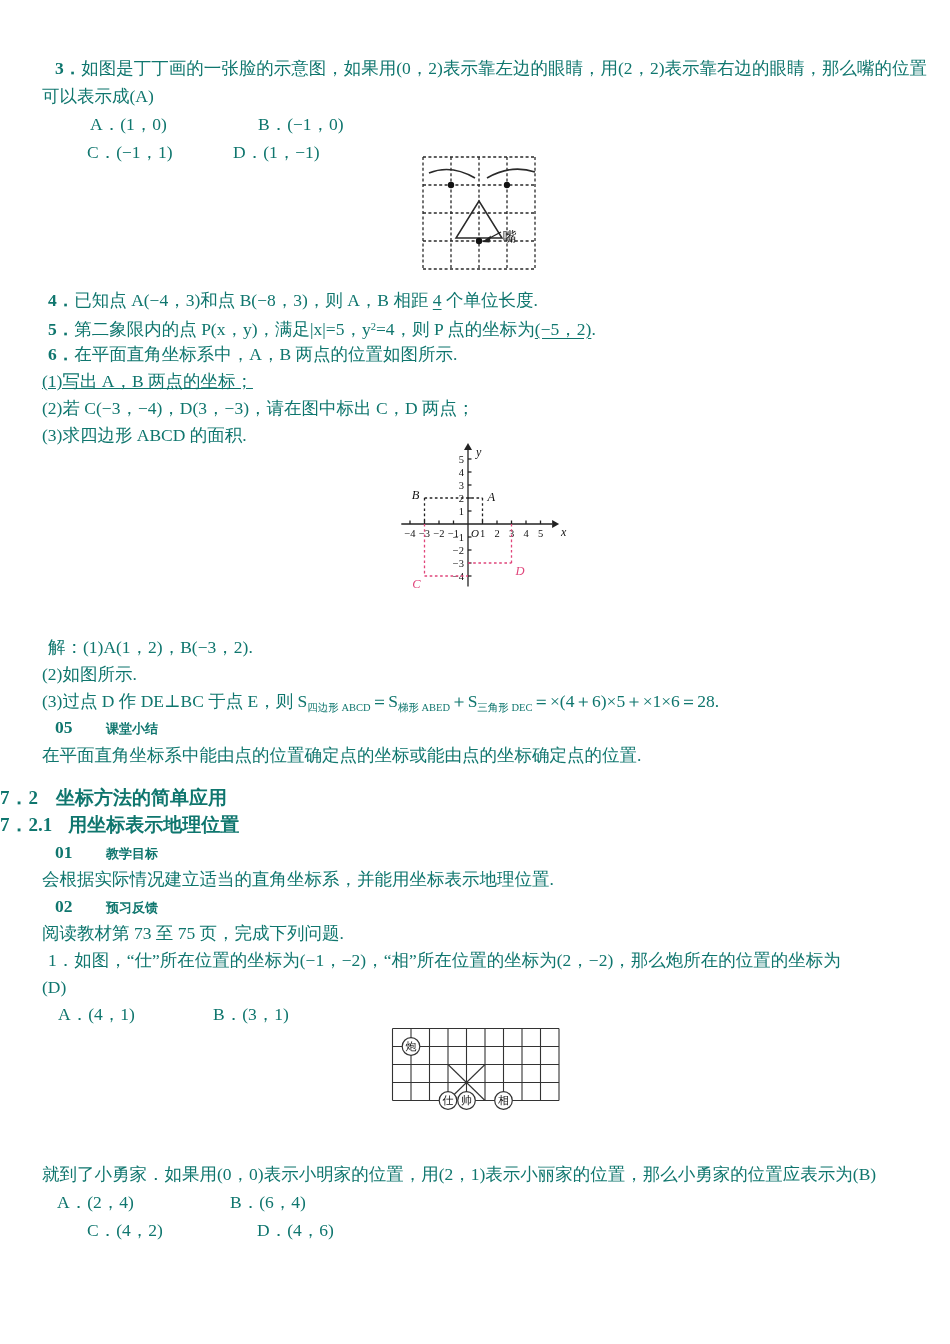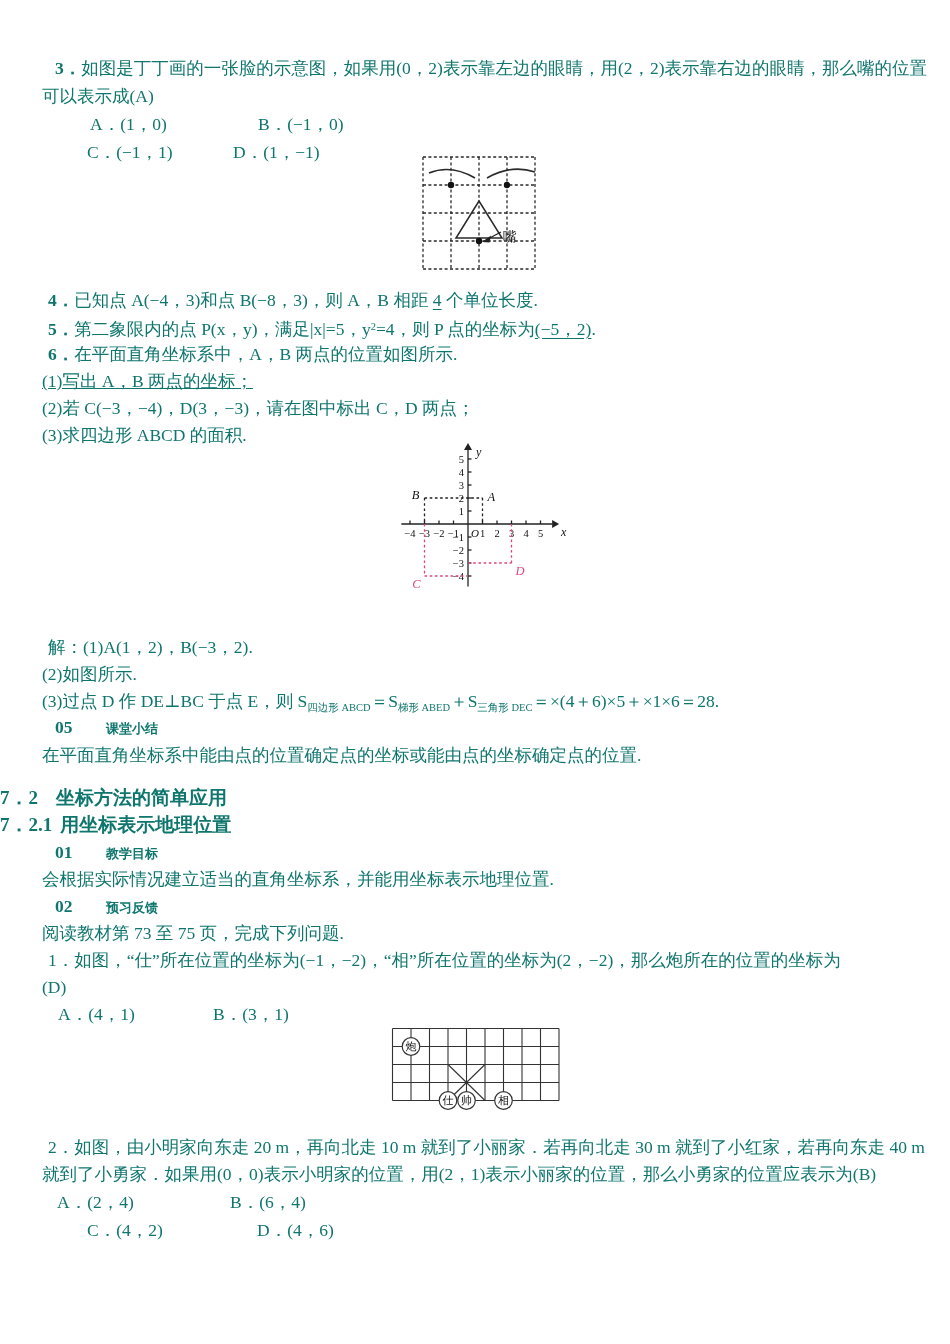--- a/index.html
+++ b/index.html
@@ -139,21 +139,21 @@
 
   <div class="line" style="top:716px;left:55px;">
     <span class="b headnum">05</span><span class="b sans headtitle">课堂小结</span>
   </div>
   <div class="line" style="top:744px;left:42px;">在平面直角坐标系中能由点的位置确定点的坐标或能由点的坐标确定点的位置.</div>
 
   <div class="line ctr" style="top:787px;">
     <span class="b">7．2</span><span class="b" style="margin-left:18px;">坐标方法的简单应用</span>
   </div>
   <div class="line ctr" style="top:814px;">
-    <span class="b">7．2.1</span><span class="b sans" style="margin-left:8px;">用坐标表示地理位置</span>
+    <span class="b">7．2.1</span><span class="b sans" style="margin-left:16px;">用坐标表示地理位置</span>
   </div>
 
   <div class="line" style="top:841px;left:55px;">
     <span class="b headnum">01</span><span class="b sans headtitle">教学目标</span>
   </div>
   <div class="line" style="top:868px;left:42px;">会根据实际情况建立适当的直角坐标系，并能用坐标表示地理位置.</div>
 
   <div class="line" style="top:895px;left:55px;">
     <span class="b headnum">02</span><span class="b sans headtitle">预习反馈</span>
   </div>
@@ -190,23 +190,20 @@
         <text x="20" y="23.3" font-size="11" text-anchor="middle" fill="#111" font-family="&quot;Liberation Serif&quot;,serif">炮</text>
         <circle cx="57" cy="73.5" r="8.8" fill="#ffffff" stroke="#333333" stroke-width="1.2"></circle>
         <text x="57" y="77.3" font-size="11" text-anchor="middle" fill="#111" font-family="&quot;Liberation Serif&quot;,serif">仕</text>
         <circle cx="75.5" cy="73.5" r="8.8" fill="#ffffff" stroke="#333333" stroke-width="1.2"></circle>
         <text x="75.5" y="77.3" font-size="11" text-anchor="middle" fill="#111" font-family="&quot;Liberation Serif&quot;,serif">帅</text>
         <circle cx="112.5" cy="73.5" r="8.8" fill="#ffffff" stroke="#333333" stroke-width="1.2"></circle>
         <text x="112.5" y="77.3" font-size="11" text-anchor="middle" fill="#111" font-family="&quot;Liberation Serif&quot;,serif">相</text>
       </svg>
     </div>
 
-  <div class="line" style="top:1136px;left:48px;">
-    <span>2．</span><span>如图，由小明家向东走 20 m，再向北走 10 m 就到了小丽家．若再向北走 30 m 就到了小红家，若再向东走 40 m</span>
-  </div>
   <div class="line" style="top:1163px;left:42px;">就到了小勇家．如果用(0，0)表示小明家的位置，用(2，1)表示小丽家的位置，那么小勇家的位置应表示为(B)</div>
   <div class="line" style="top:1191px;left:57px;">
     <span class="opt1" style="width:173px;">A．(2，4)</span><span>B．(6，4)</span>
   </div>
   <div class="line" style="top:1219px;left:87px;">
     <span class="opt1" style="width:170px;">C．(4，2)</span><span>D．(4，6)</span>
   </div>
 
 </div>
 

